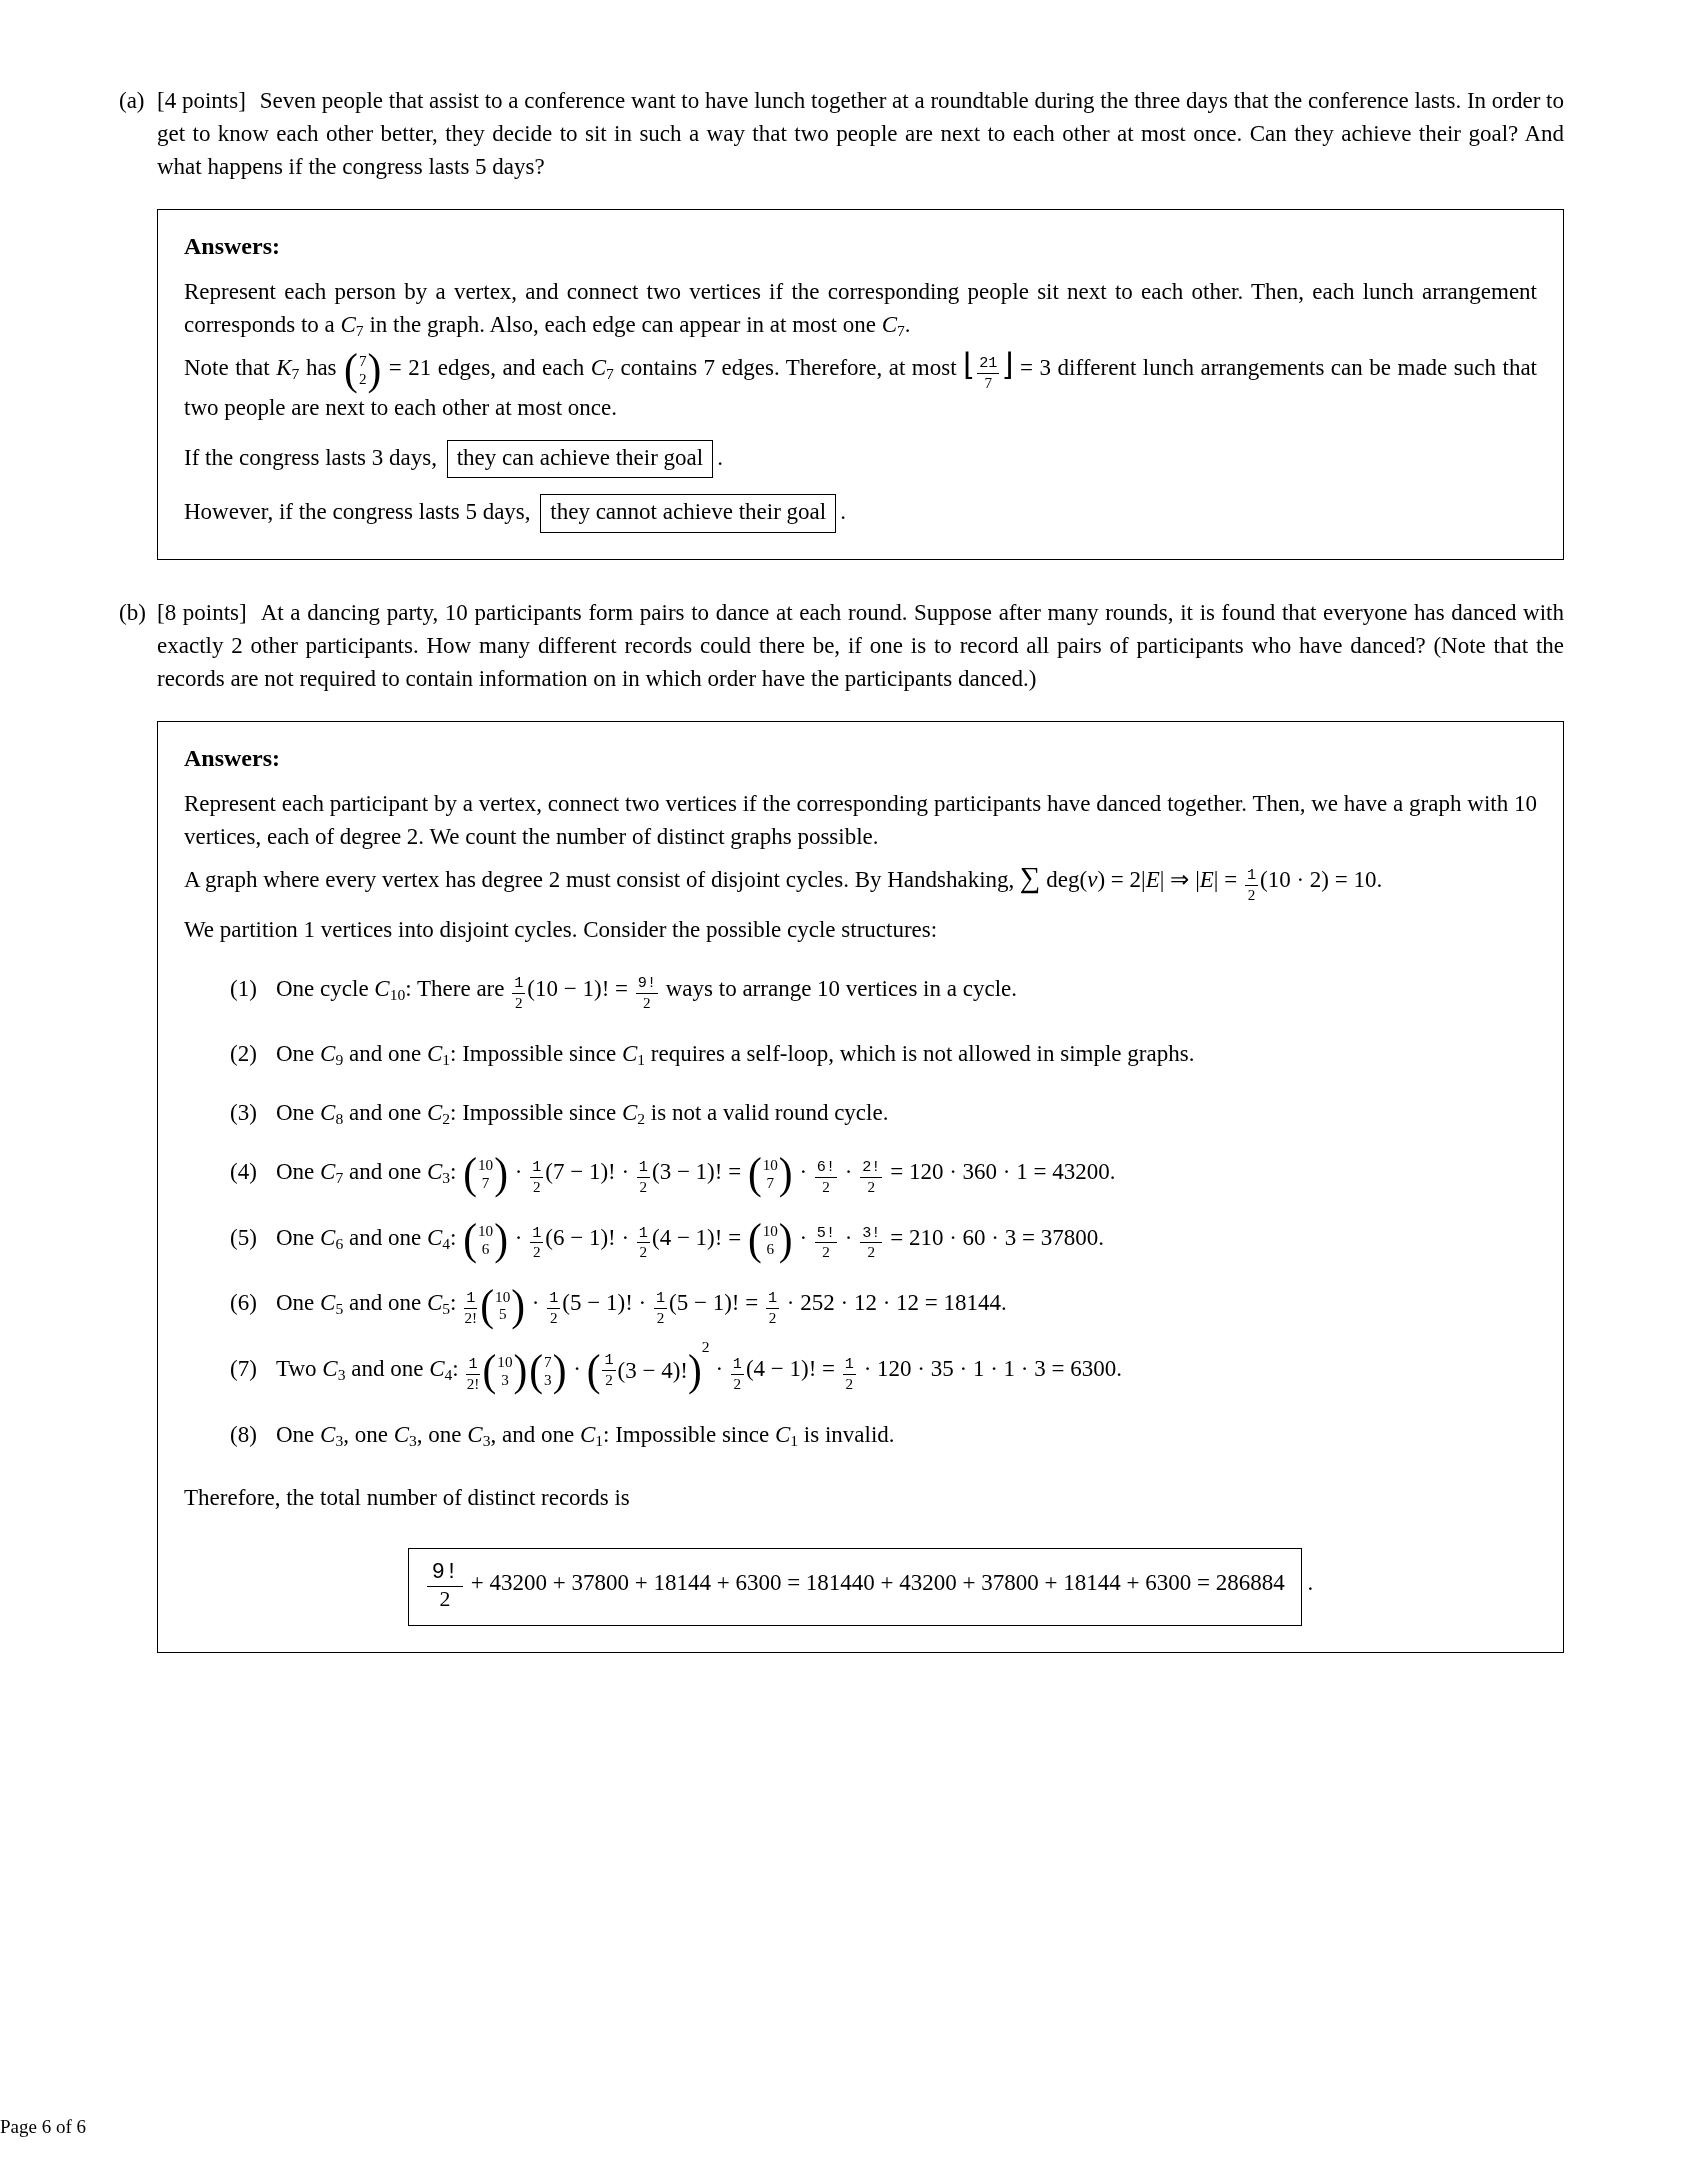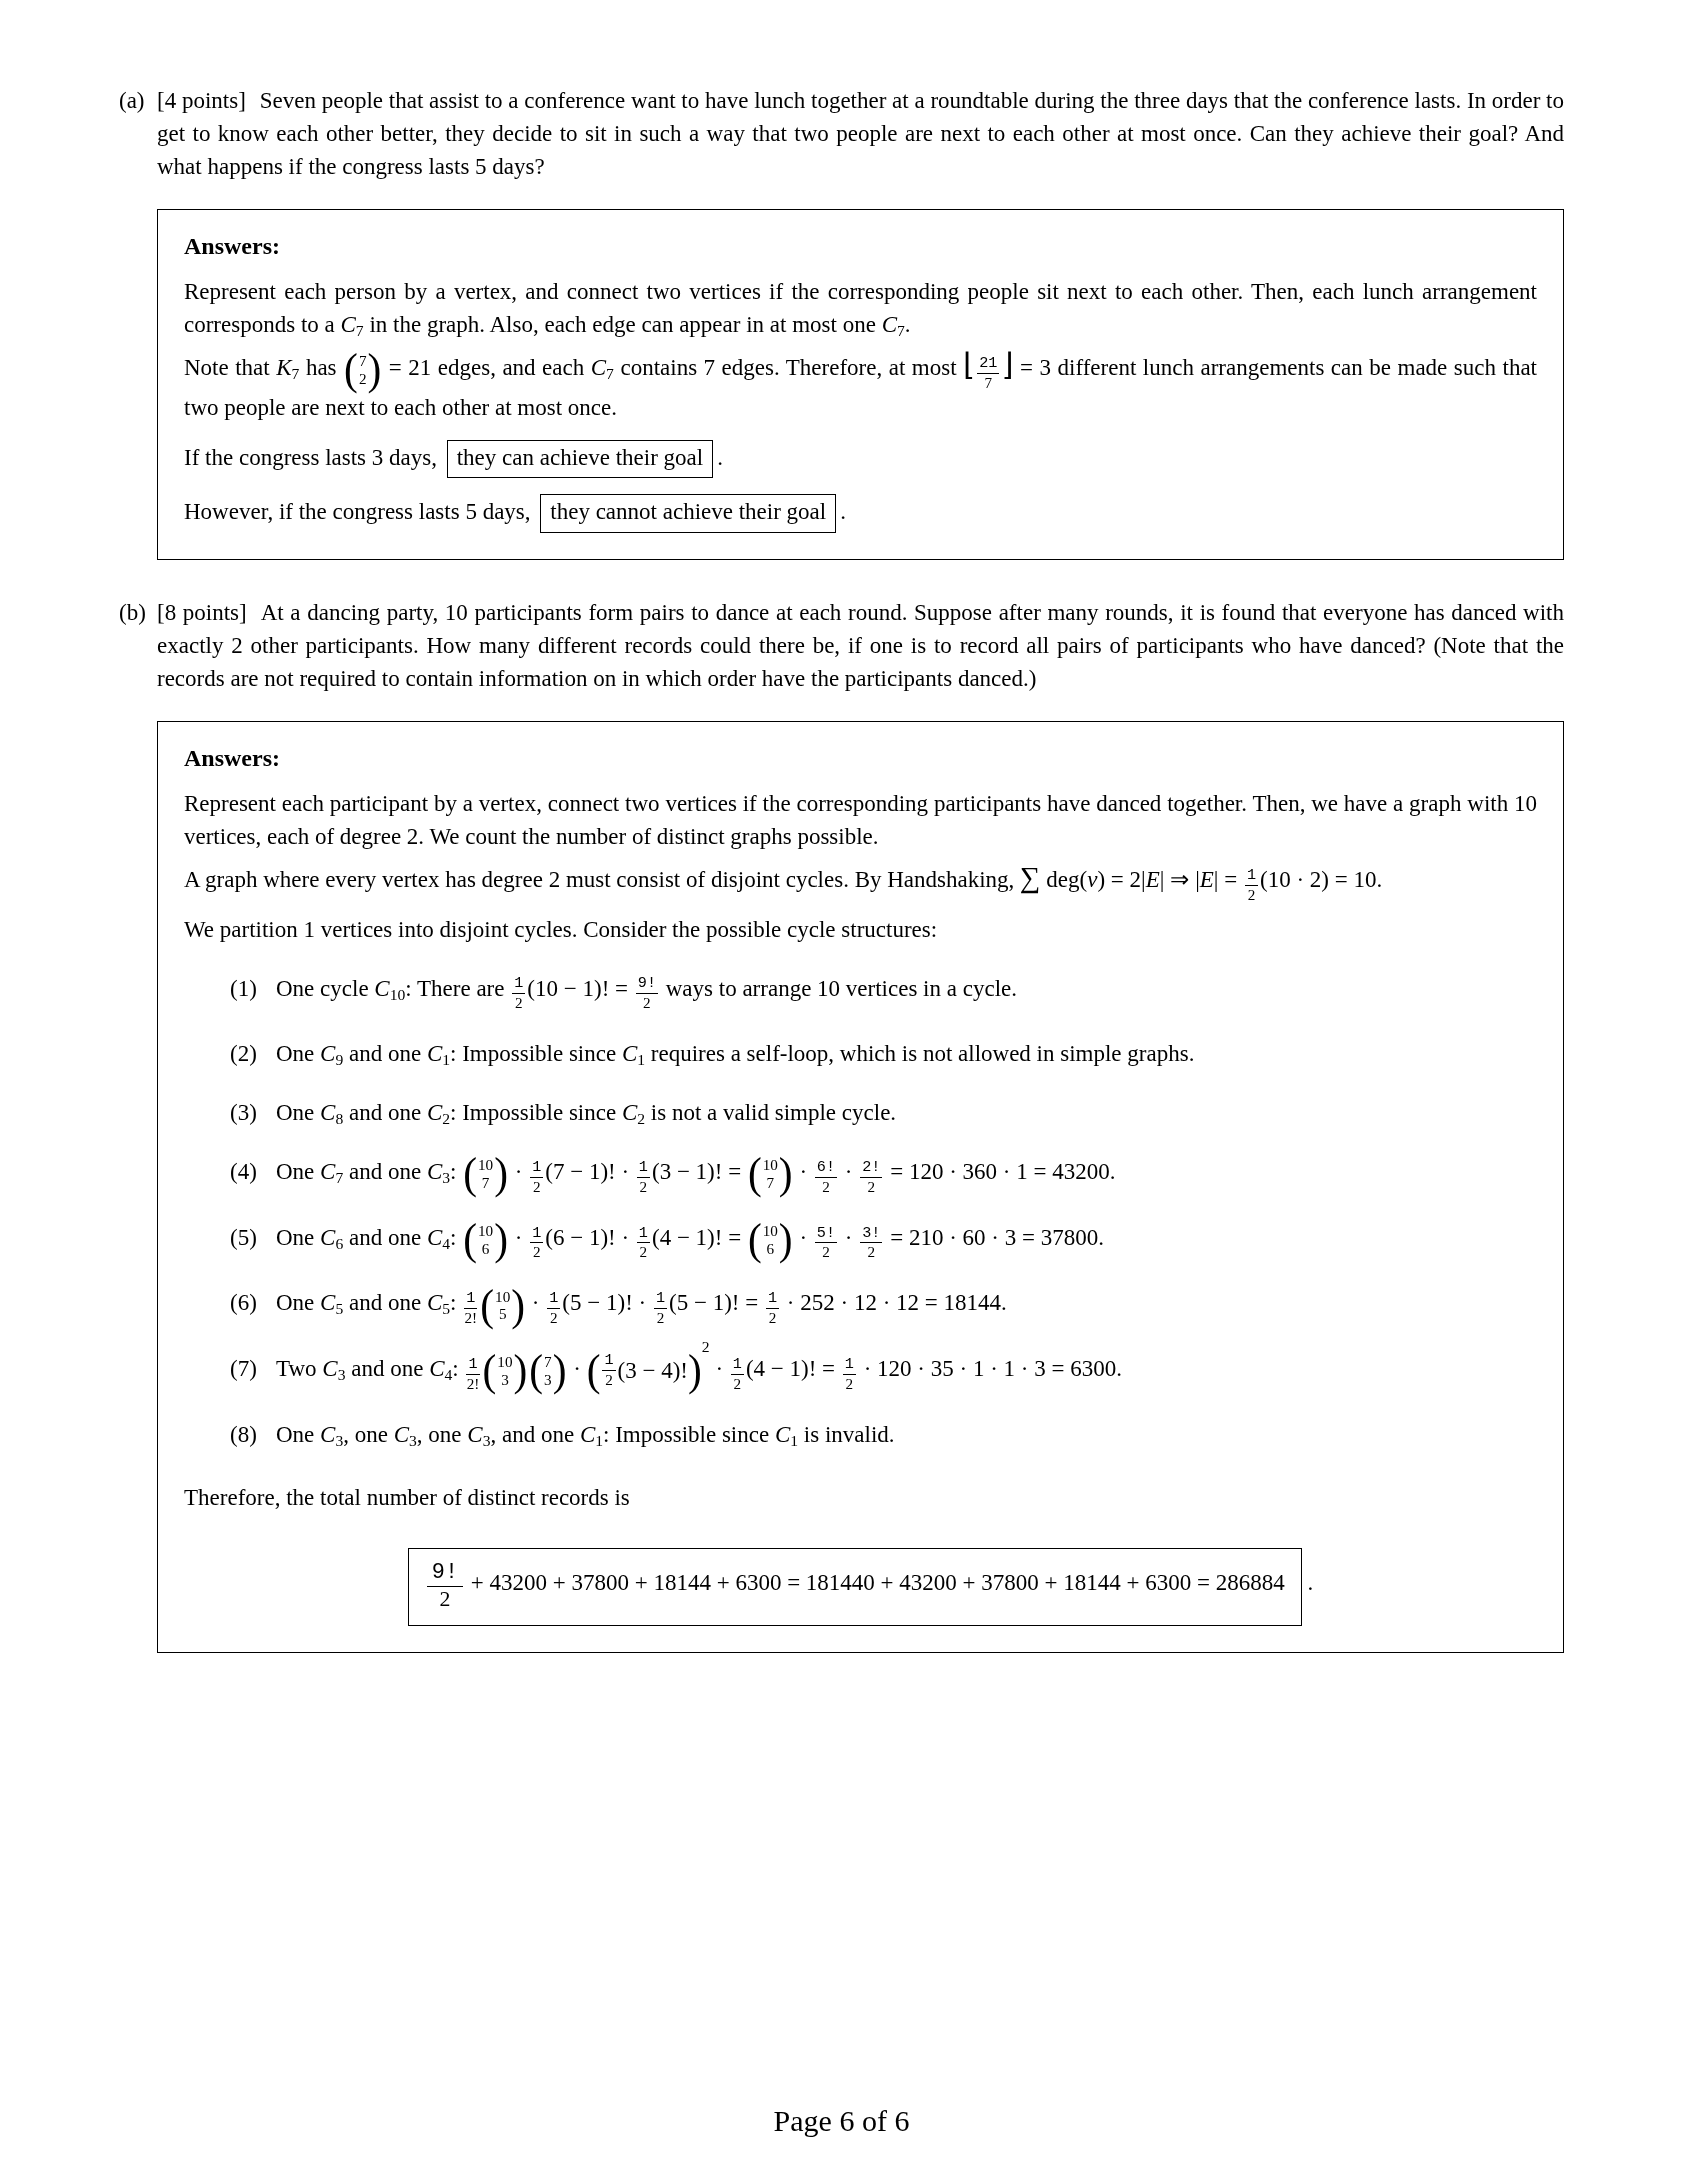--- a/index.html
+++ b/index.html
@@ -41,21 +41,21 @@
   .sg-boxedm { display:inline-block; border:1.4px solid #000; padding:12px 16px; text-align:left; line-height:40px; }
 
   .enum-list { margin:4px 0 0 46px; }
   .enum-item { display:flex; margin-top:26px; align-items:flex-start; }
   .enum-num { flex:0 0 46px; }
   .enum-body { flex:1 1 auto; min-width:0; text-align:justify; }
 
   .closing { margin-top:30px; }
   .display-line { margin-top:34px; text-align:center; }
 
-  .footer { position:absolute; left:0; bottom:40px; width:100%; text-align:center; font-size:30px; }
+  .footer { position:absolute; left:0; bottom:40px; width:100%; text-align:left; font-size:19px; }
 </style>
 </head>
 <body>
 
 <div class="page">
   <main class="content">
 
     <section class="part">
       <div class="part-row">
         <span class="part-label">(a)</span>
@@ -93,21 +93,21 @@
                 <div class="enum-item">
                   <span class="enum-num">(1)</span>
                   <span class="enum-body"><span class="sg-txt">One cycle </span><span class="sg-it">C</span><span class="sg-sub">10</span><span class="sg-txt">: There are </span><span class="sg-frac"><span class="fr-n">1</span><span class="fr-d">2</span></span><span class="sg-txt">(10 − 1)! = </span><span class="sg-frac"><span class="fr-n">9!</span><span class="fr-d">2</span></span><span class="sg-txt"> ways to arrange 10 vertices in a cycle.</span></span>
                 </div>
                 <div class="enum-item">
                   <span class="enum-num">(2)</span>
                   <span class="enum-body"><span class="sg-txt">One </span><span class="sg-it">C</span><span class="sg-sub">9</span><span class="sg-txt"> and one </span><span class="sg-it">C</span><span class="sg-sub">1</span><span class="sg-txt">: Impossible since </span><span class="sg-it">C</span><span class="sg-sub">1</span><span class="sg-txt"> requires a self-loop, which is not allowed in simple graphs.</span></span>
                 </div>
                 <div class="enum-item">
                   <span class="enum-num">(3)</span>
-                  <span class="enum-body"><span class="sg-txt">One </span><span class="sg-it">C</span><span class="sg-sub">8</span><span class="sg-txt"> and one </span><span class="sg-it">C</span><span class="sg-sub">2</span><span class="sg-txt">: Impossible since </span><span class="sg-it">C</span><span class="sg-sub">2</span><span class="sg-txt"> is not a valid simple cycle.</span></span>
+                  <span class="enum-body"><span class="sg-txt">One </span><span class="sg-it">C</span><span class="sg-sub">8</span><span class="sg-txt"> and one </span><span class="sg-it">C</span><span class="sg-sub">2</span><span class="sg-txt">: Impossible since </span><span class="sg-it">C</span><span class="sg-sub">2</span><span class="sg-txt"> is not a valid round cycle.</span></span>
                 </div>
                 <div class="enum-item">
                   <span class="enum-num">(4)</span>
                   <span class="enum-body"><span class="sg-txt">One </span><span class="sg-it">C</span><span class="sg-sub">7</span><span class="sg-txt"> and one </span><span class="sg-it">C</span><span class="sg-sub">3</span><span class="sg-txt">: </span><span class="sg-binom">
                       <span class="bp">(</span>
                       <span class="bstack">
                         <span class="bs-n">10</span>
                         <span class="bs-d">7</span>
                       </span>
                       <span class="bp">)</span>

